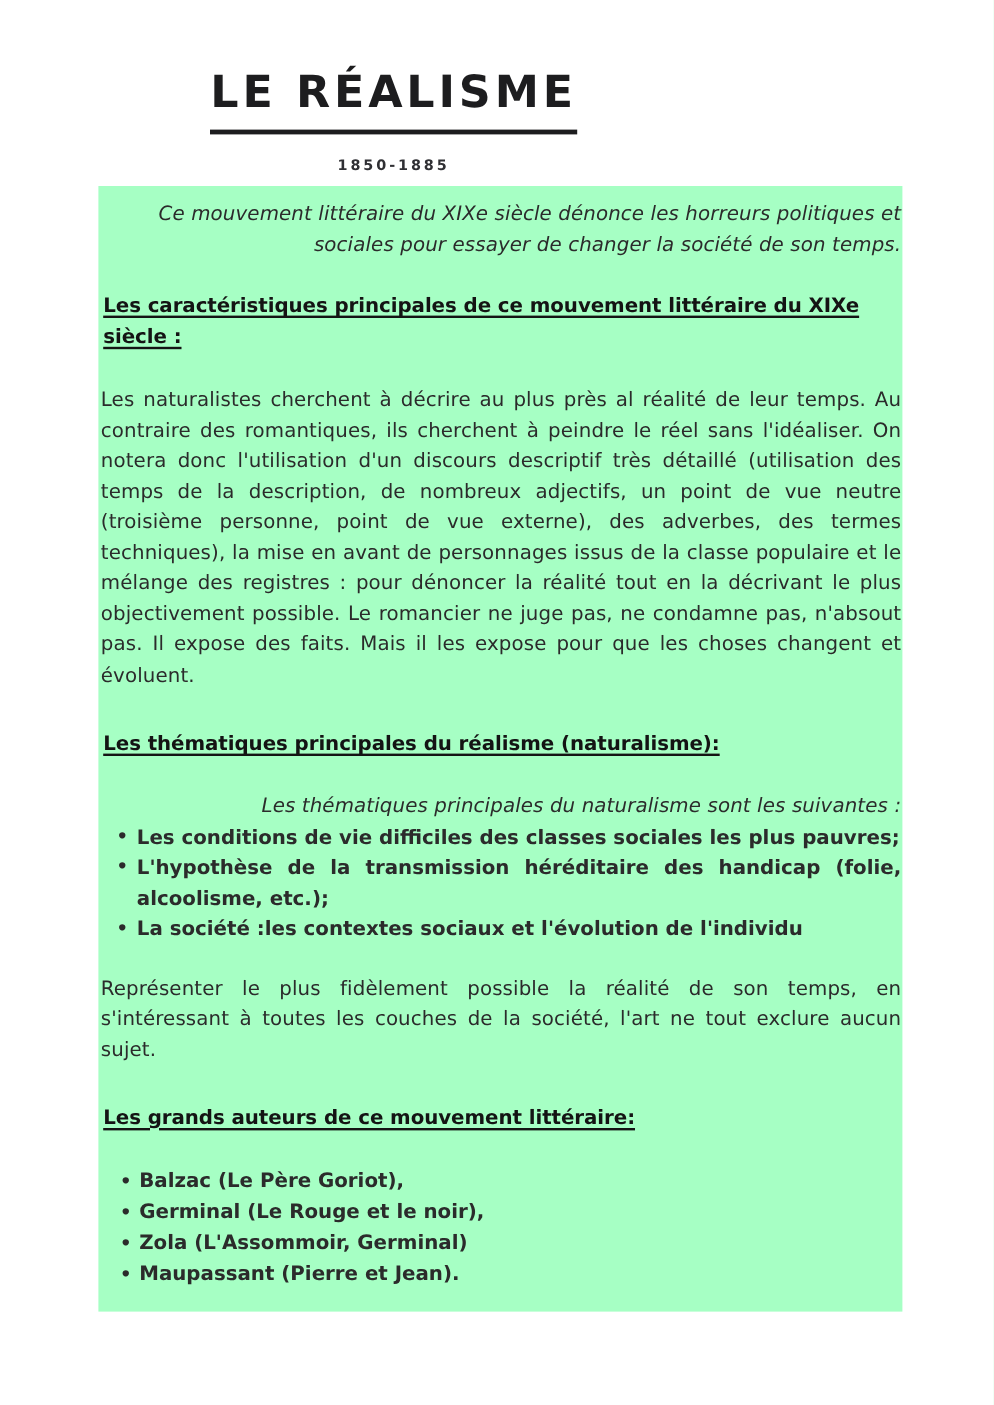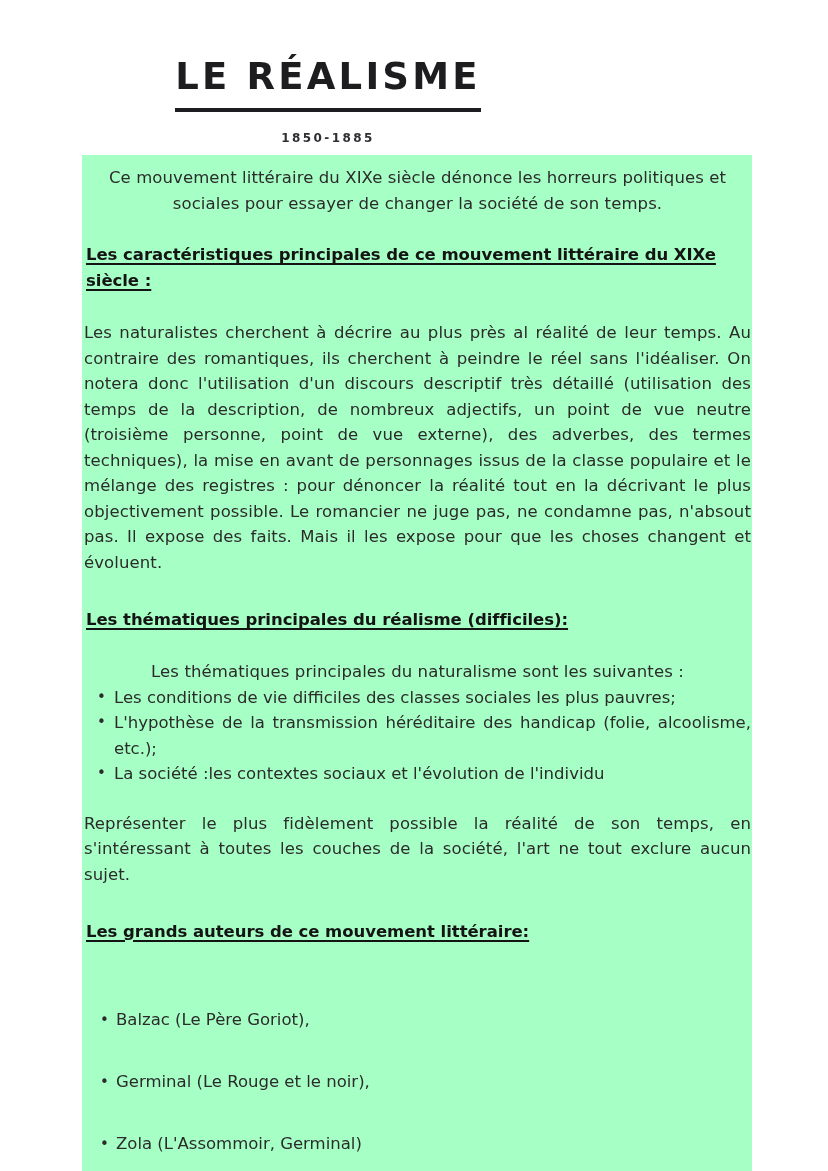--- a/index.html
+++ b/index.html
@@ -67,21 +67,21 @@
     padding: 0 1px 0 2px;
   }
 
   p.para {
     margin: 0;
     font-size: 16.5px;
     line-height: 25.5px;
     color: #2b2b2b;
     letter-spacing: 0.1px;
   }
-  p.para.left   { text-align: center; }
+  p.para.left   { text-align: right; font-style: italic; }
   p.para.just   { text-align: justify; text-justify: inter-word; }
 
   h2.section-heading {
     margin: 2px;
     font-size: 16.5px;
     font-weight: 700;
     line-height: 26px;
     color: #141414;
     text-decoration: underline;
     text-underline-offset: 2.5px;
@@ -97,36 +97,36 @@
     list-style: none;
   }
   ul.bullets > li {
     position: relative;
     padding-left: 30px;
     font-size: 16.5px;
     line-height: 25.5px;
     color: #2b2b2b;
     text-align: justify;
     text-justify: inter-word;
+    font-weight: bold;
   }
   ul.bullets > li::before {
     content: "\2022";
     position: absolute;
     left: 13px;
     top: 0;
     font-size: 15px;
     line-height: 25.5px;
     color: #2b2b2b;
   }
 
   ul.bullets.authors > li {
     padding-left: 32px;
     text-align: left;
     line-height: 26px;
-    margin-top: 36px;
   }
   ul.bullets.authors > li::before {
     left: 16px;
     line-height: 26px;
   }
 
   .sr-pad-top { height: 10px; }
 </style>
 </head>
 <body>
@@ -148,21 +148,21 @@
       <div class="gap-md"></div>
 
       <h2 class="section-heading">Les caractéristiques principales de ce mouvement littéraire du XIXe siècle :</h2>
 
       <div class="gap-md"></div>
 
       <p class="para just">Les naturalistes cherchent à décrire au plus près al réalité de leur temps. Au contraire des romantiques, ils cherchent à peindre le réel sans l'idéaliser. On notera donc l'utilisation d'un discours descriptif très détaillé (utilisation des temps de la description, de nombreux adjectifs, un point de vue neutre (troisième personne, point de vue externe), des adverbes, des termes techniques), la mise en avant de personnages issus de la classe populaire et le mélange des registres : pour dénoncer la réalité tout en la décrivant le plus objectivement possible. Le romancier ne juge pas, ne condamne pas, n'absout pas. Il expose des faits. Mais il les expose pour que les choses changent et évoluent.</p>
 
       <div class="gap-lg"></div>
 
-      <h2 class="section-heading">Les thématiques principales du réalisme (difficiles):</h2>
+      <h2 class="section-heading">Les thématiques principales du réalisme (naturalisme):</h2>
 
       <div class="gap-md"></div>
 
       <p class="para left">Les thématiques principales du naturalisme sont les suivantes :</p>
 
       <ul class="bullets">
         <li>Les conditions de vie difficiles des classes sociales les plus pauvres;</li>
         <li> L'hypothèse de la transmission héréditaire des handicap (folie, alcoolisme, etc.);</li>
         <li>La société :les contextes sociaux et l'évolution de l'individu</li>
       </ul>

